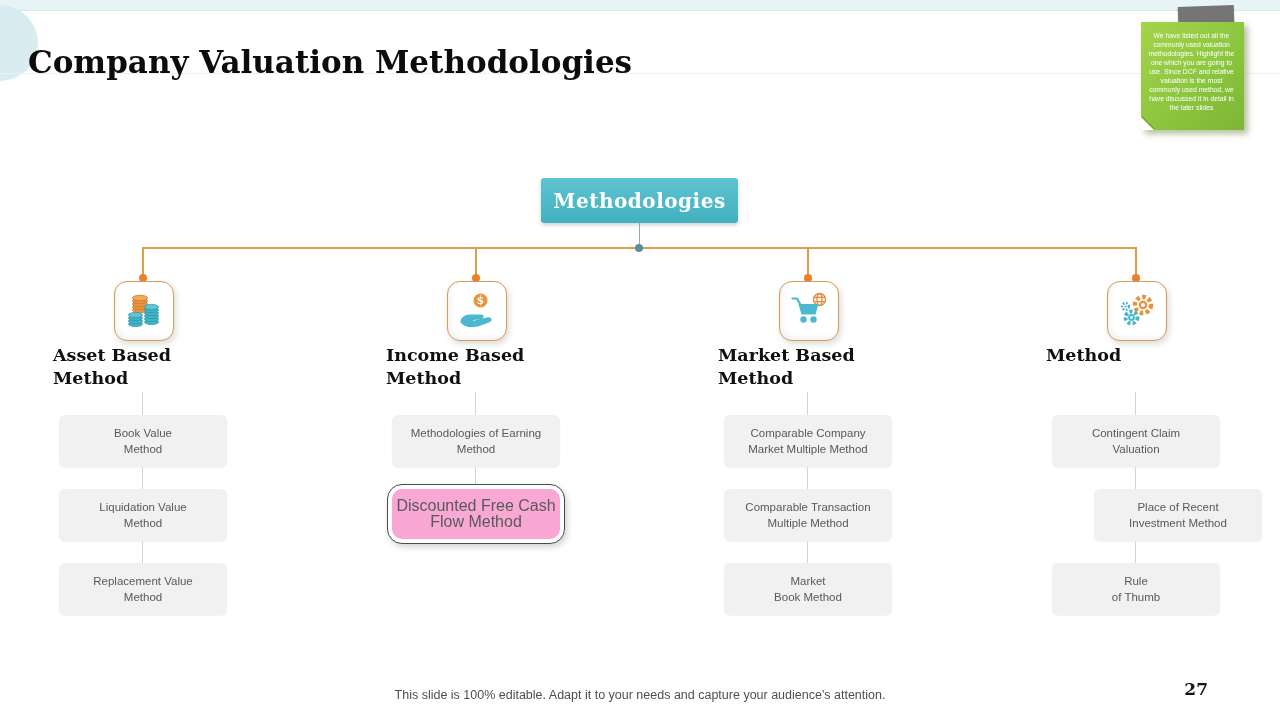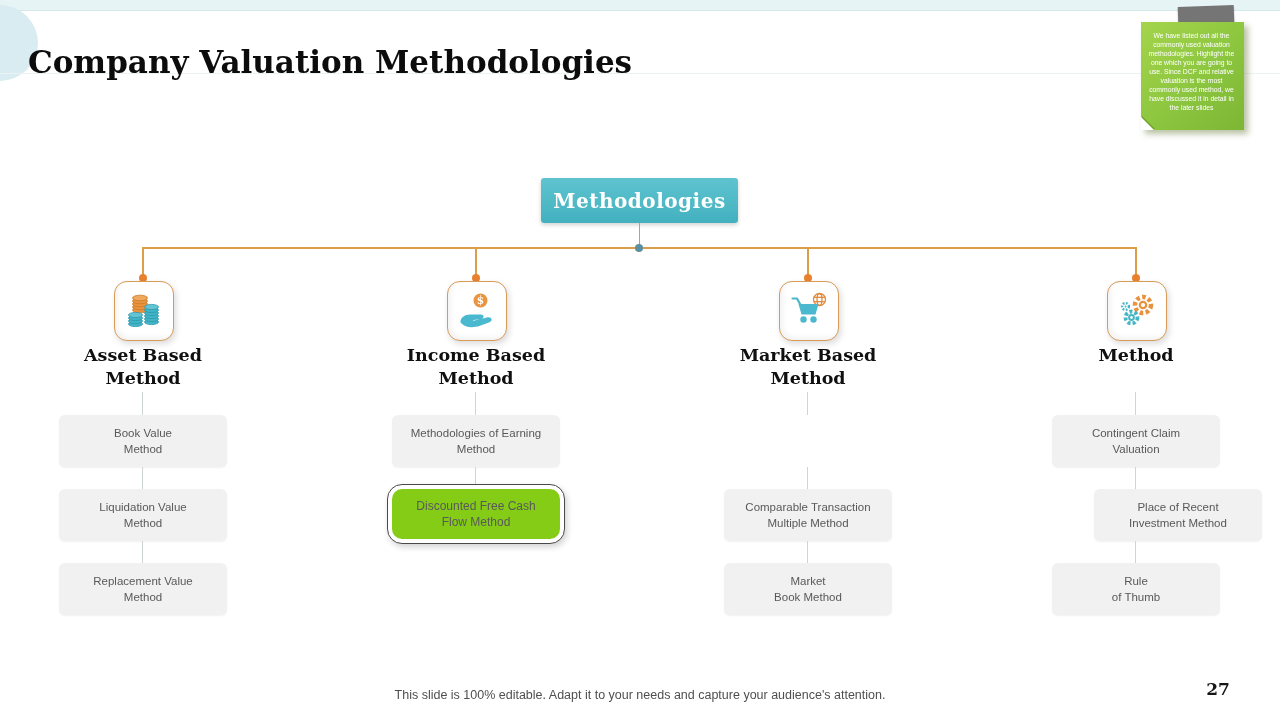--- a/index.html
+++ b/index.html
@@ -47,42 +47,42 @@
   .dot{position:absolute;border-radius:50%;}
   .dot-teal{width:8px;height:8px;background:#5B8FA0;}
   .dot-orange{width:8px;height:8px;background:#E8822F;}
 
   
   .icon-box{position:absolute;width:58px;height:58px;background:#ffffff;border:1.6px solid #D79A57;
             border-radius:13px;box-shadow:2px 3px 6px rgba(0,0,0,.14), inset 3px -3px 5px rgba(0,0,0,.05);
             display:flex;align-items:center;justify-content:center;}
   .icon-box svg{width:40px;height:40px;}
 
-  .branch-title{position:absolute;width:180px;text-align:center;
+  .branch-title{position:absolute;width:180px;text-align:left;
                 font-family:"DejaVu Serif","Liberation Serif",serif;font-weight:bold;
                 font-size:17.5px;line-height:23px;color:#101010;}
   .branch-title span{display:block;}
 
   
   .item{position:absolute;width:168px;height:52px;background:#F1F1F2;border-radius:6px;
         box-shadow:0 1px 2px rgba(0,0,0,.06);
         display:flex;flex-direction:column;align-items:center;justify-content:center;
         font-size:11.5px;line-height:16px;color:#595959;text-align:center;}
   .item span{display:block;}
   .item-hl{position:absolute;width:178px;height:60px;background:#ffffff;
            border:1.2px solid #4a4a4a;border-radius:15px;padding:4px;box-sizing:border-box;
            box-shadow:2px 3px 6px rgba(0,0,0,.18);}
-  .item-hl .inner{width:100%;height:100%;background:#84cc16;border-radius:10px;
+  .item-hl .inner{width:100%;height:100%;background:#f9a8d4;border-radius:10px;
            display:flex;flex-direction:column;align-items:center;justify-content:center;
-           font-size:12px;line-height:16px;color:#595959;text-align:left;}
+           font-size:16px;line-height:16px;color:#595959;text-align:left;}
 
   
   .footer-note{position:absolute;left:0;top:688px;width:1280px;text-align:center;
                font-size:12.5px;color:#4f4f4f;}
-  .page-number{position:absolute;left:1196px;top:679px;width:44px;text-align:center;
+  .page-number{position:absolute;left:1164px;top:679px;width:44px;text-align:right;
                font-family:"DejaVu Serif","Liberation Serif",serif;font-weight:bold;
                font-size:17px;color:#161616;}
 </style>
 </head>
 <body>
 
 <div class="slide">
 
   <div class="top-band"></div>
   <div class="header-circle"></div>
@@ -194,20 +194,24 @@
       <path fill="#4AB8CE" d="M9.5,13 L29.5,13 L26.5,23.5 L12.5,23.5 Z"></path>
       <circle cx="14.5" cy="28.5" r="3.2" fill="#4AB8CE"></circle>
       <circle cx="24.5" cy="28.5" r="3.2" fill="#4AB8CE"></circle>
     </svg>
   </div>
   <div class="branch-title" style="left:718px;top:344px;">
     <span>Market Based</span>
     <span>Method</span>
   </div>
   <div class="tln" style="left:807px;top:392px;height:23px;"></div>
+  <div class="item" style="left:724px;top:415px;">
+    <span>Comparable Company</span>
+    <span>Market Multiple Method</span>
+  </div>
   <div class="tln" style="left:807px;top:467px;height:22px;"></div>
   <div class="item" style="left:724px;top:489px;text-align:right;">
     <span>Comparable Transaction</span>
     <span>Multiple Method</span>
   </div>
   <div class="tln" style="left:807px;top:541px;height:22px;"></div>
   <div class="item" style="left:724px;top:563px;">
     <span>Market</span>
     <span>Book Method</span>
   </div>

